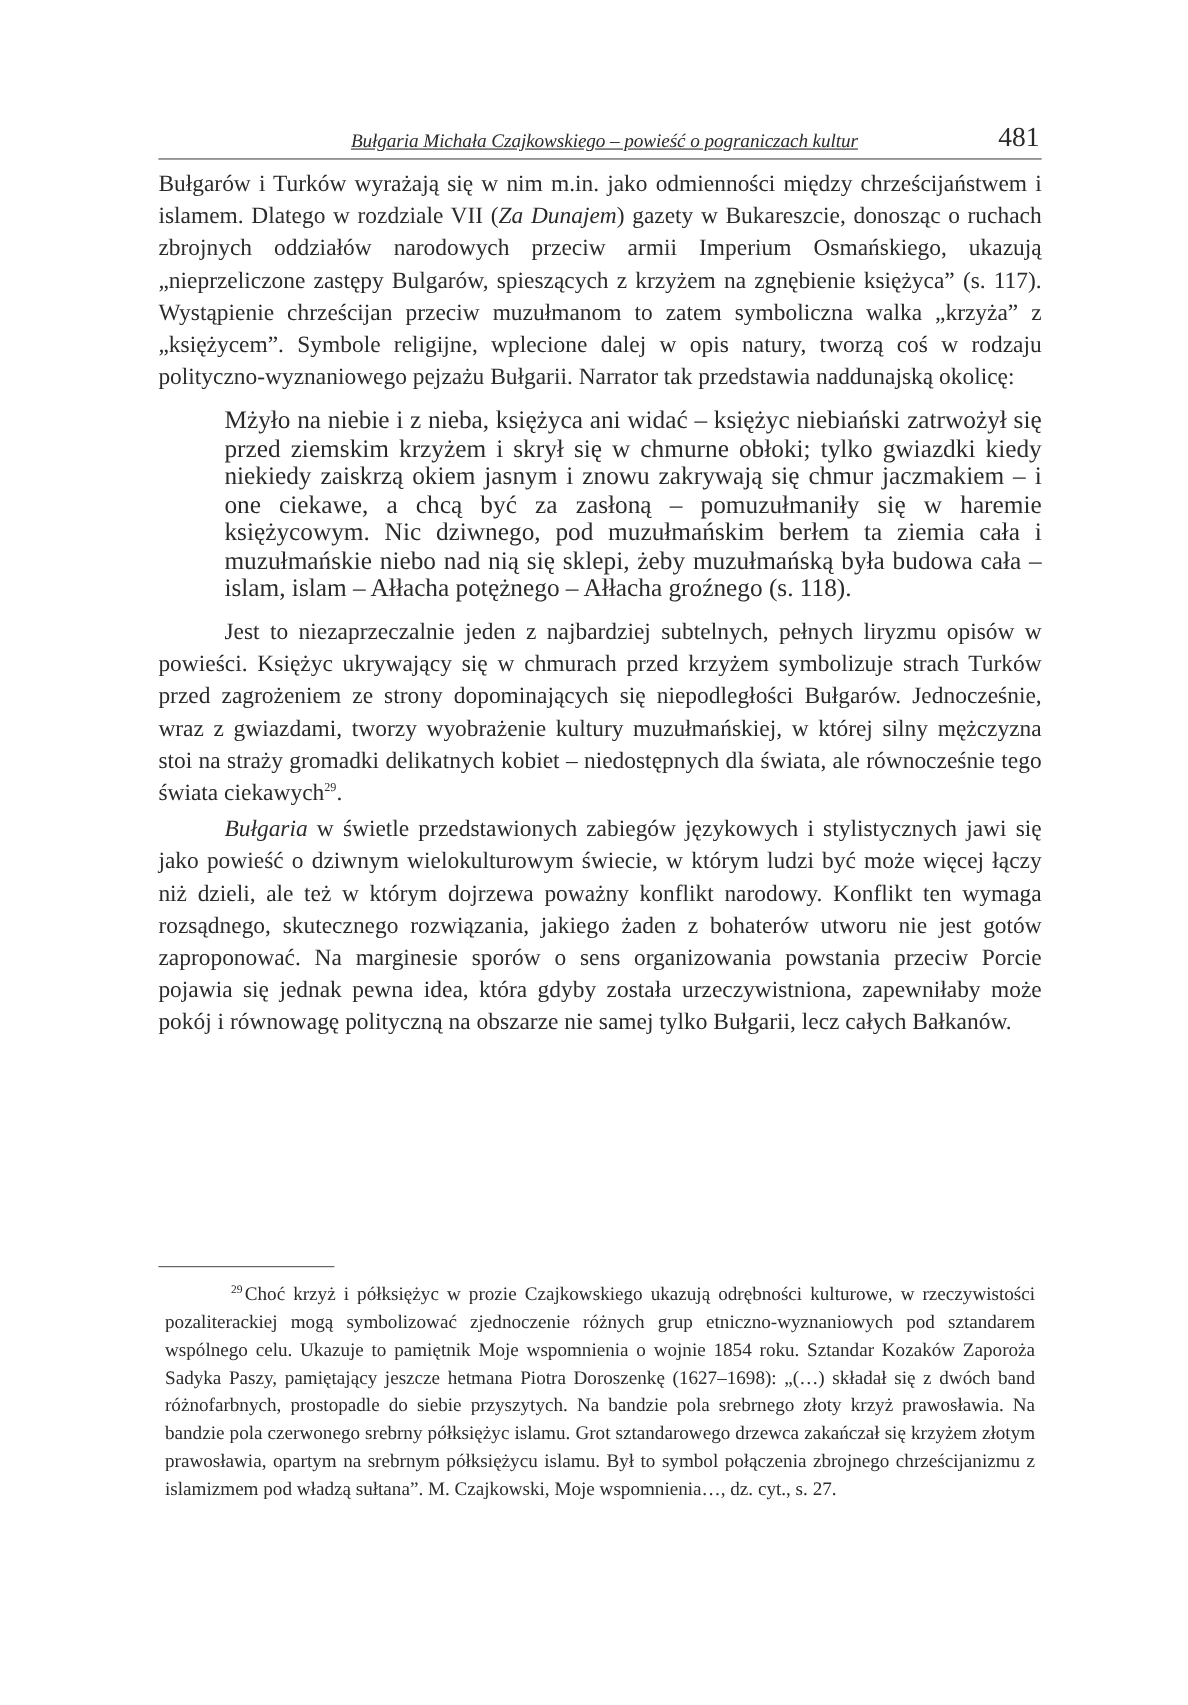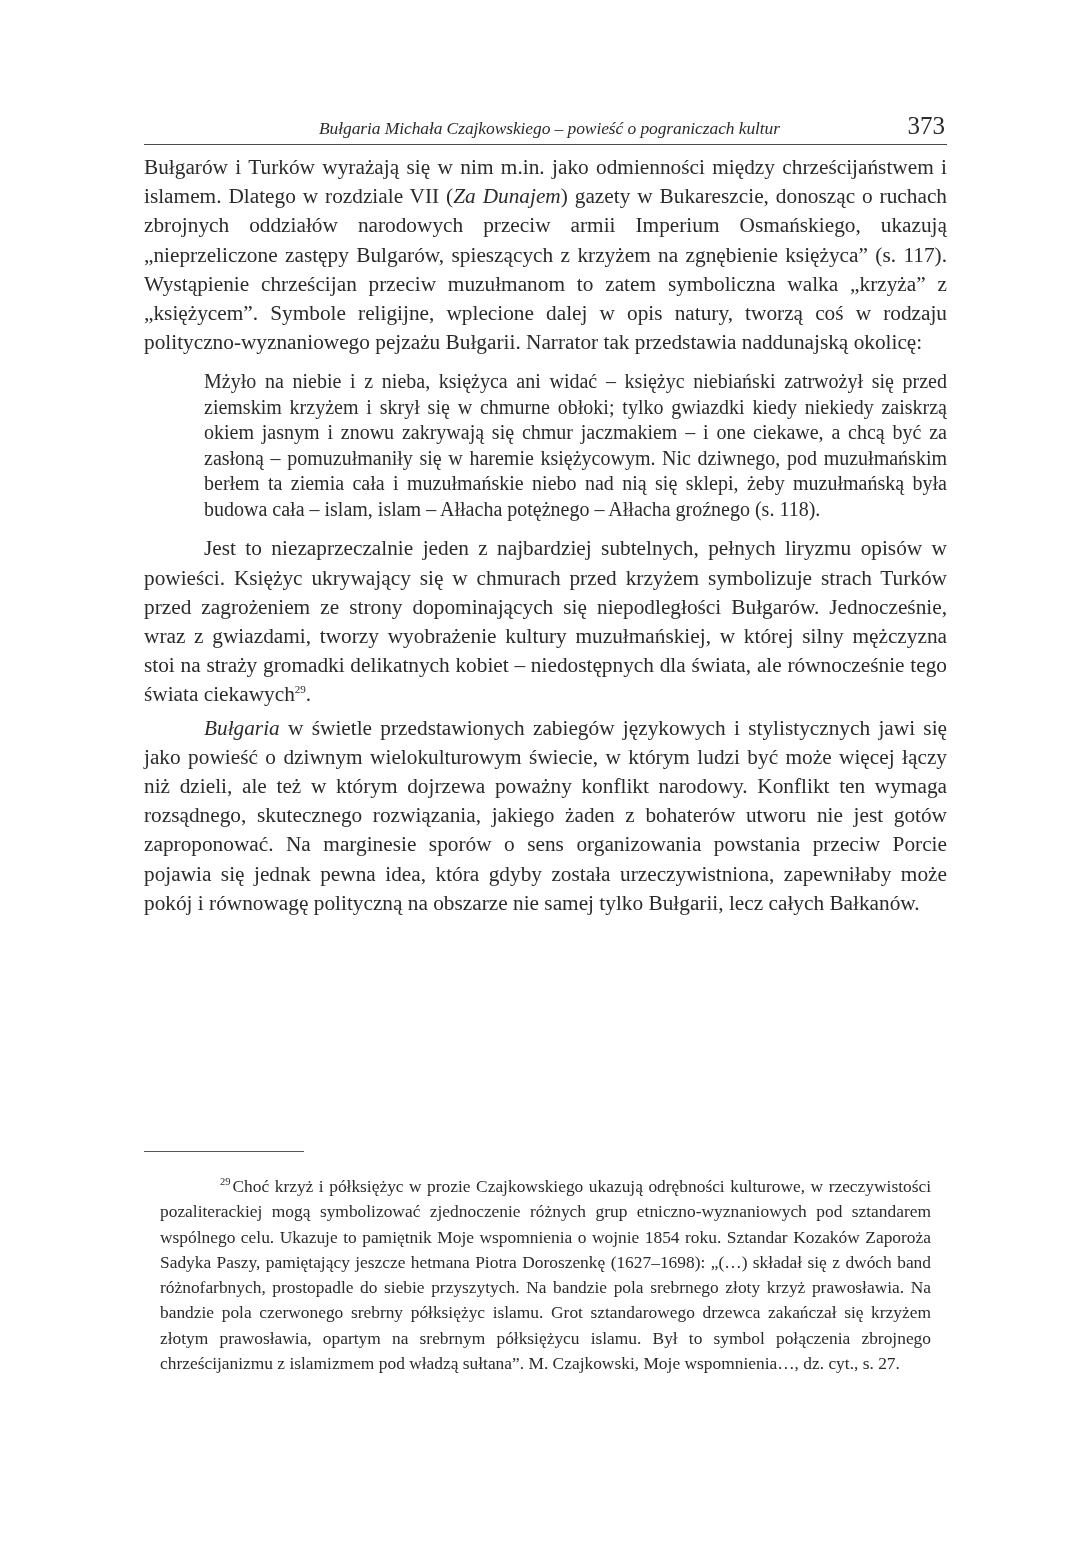--- a/index.html
+++ b/index.html
@@ -29,20 +29,21 @@
   .running-title {
     position: absolute;
     left: 0;
     right: 110px;
     top: 6px;
     text-align: center;
     font-style: italic;
     font-size: 17.5px;
     letter-spacing: -0.1px;
     padding-left: 118px;
+    text-decoration: underline;
   }
   .page-number {
     position: absolute;
     right: 2px;
     top: 0px;
     font-size: 25px;
   }
   .body-text {
     margin-top: 8px;
     font-size: 21.3px;
@@ -51,21 +52,21 @@
     hyphens: manual;
   }
   .body-text p {
     margin: 0;
   }
   .body-text p.indent {
     text-indent: 60px;
   }
   .block-quote {
     margin: 12px 0 12px 60px;
-    font-size: 20px;
+    font-size: 23px;
     line-height: 25.5px;
     text-align: justify;
   }
   .block-quote p { margin: 0; }
   .para-gap-small { margin-top: 4px !important; }
   sup.fnref {
     font-size: 11px;
     vertical-align: 8px;
     line-height: 0;
   }
@@ -79,38 +80,38 @@
   .footnotes {
     position: absolute;
     left: 144px;
     top: 1158px;
     width: 803px;
     font-size: 17.4px;
     line-height: 25.3px;
     text-align: justify;
   }
   .footnotes p {
-    margin: 16px;
+    margin: 6px;
     text-indent: 60px;
   }
   .footnotes sup {
     font-size: 10.5px;
     vertical-align: 7px;
     line-height: 0;
     margin-right: 2px;
   }
   em { }
 </style>
 </head>
 <body>
 
 <div class="page">
   <div class="running-header">
     <span class="running-title">Bułgaria Michała Czajkowskiego – powieść o pograniczach kultur</span>
-    <span class="page-number">373</span>
+    <span class="page-number">481</span>
   </div>
 
   <div class="body-text">
     <p><span>Bułgarów i Turków wyrażają się w nim m.in. jako odmienności między chrześcijaństwem i islamem. Dlatego w rozdziale VII (</span><em>Za Dunajem</em><span>) gazety w Bukareszcie, donosząc o ruchach zbrojnych oddziałów narodowych przeciw armii Imperium Osmańskiego, ukazują „nieprzeliczone zastępy Bulgarów, spieszących z krzyżem na zgnębienie księżyca” (s. 117). Wystąpienie chrześcijan przeciw muzułmanom to zatem symboliczna walka „krzyża” z „księżycem”. Symbole religijne, wplecione dalej w opis natury, tworzą coś w rodzaju polityczno-wyznaniowego pejzażu Bułgarii. Narrator tak przedstawia naddunajską okolicę:</span></p>
 
     <div class="block-quote">
       <p>Mżyło na niebie i z nieba, księżyca ani widać – księżyc niebiański zatrwożył się przed ziemskim krzyżem i skrył się w chmurne obłoki; tylko gwiazdki kiedy niekiedy zaiskrzą okiem jasnym i znowu zakrywają się chmur jaczmakiem – i one ciekawe, a chcą być za zasłoną – pomuzułmaniły się w haremie księżycowym. Nic dziwnego, pod muzułmańskim berłem ta ziemia cała i muzułmańskie niebo nad nią się sklepi, żeby muzułmańską była budowa cała – islam, islam – Ałłacha potężnego – Ałłacha groźnego (s. 118).</p>
     </div>
 
     <p class="indent"><span>Jest to niezaprzeczalnie jeden z najbardziej subtelnych, pełnych liryzmu opisów w powieści. Księżyc ukrywający się w chmurach przed krzyżem symbolizuje strach Turków przed zagrożeniem ze strony dopominających się niepodległości Bułgarów. Jednocześnie, wraz z gwiazdami, tworzy wyobrażenie kultury muzułmańskiej, w której silny mężczyzna stoi na straży gromadki delikatnych kobiet – niedostępnych dla świata, ale równocześnie tego świata ciekawych</span><sup class="fnref">29</sup><span>.</span></p>

